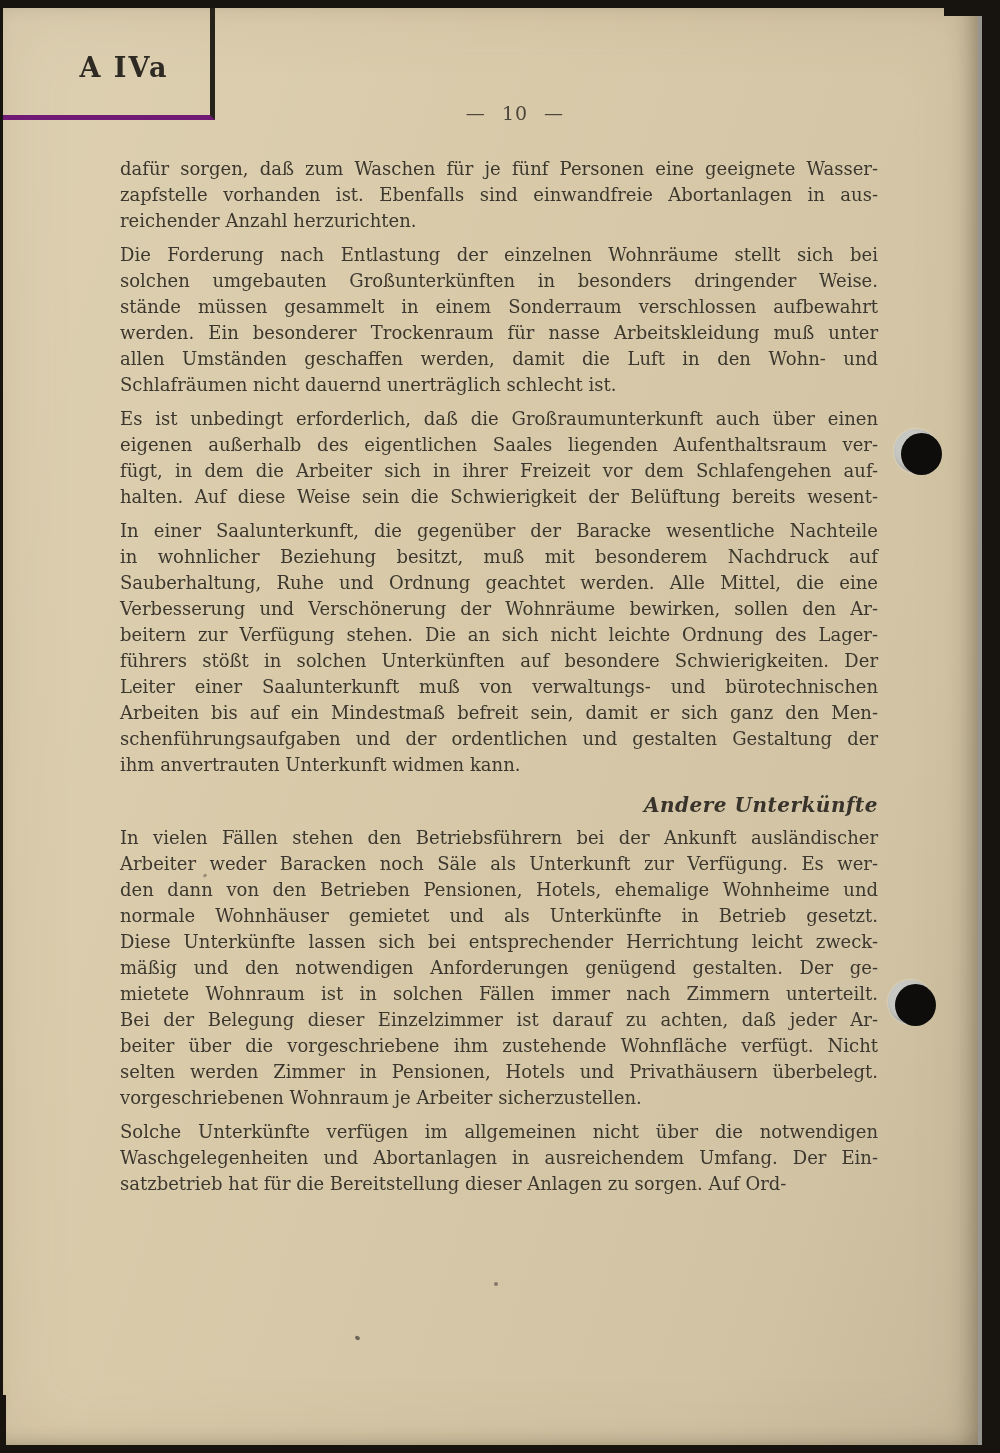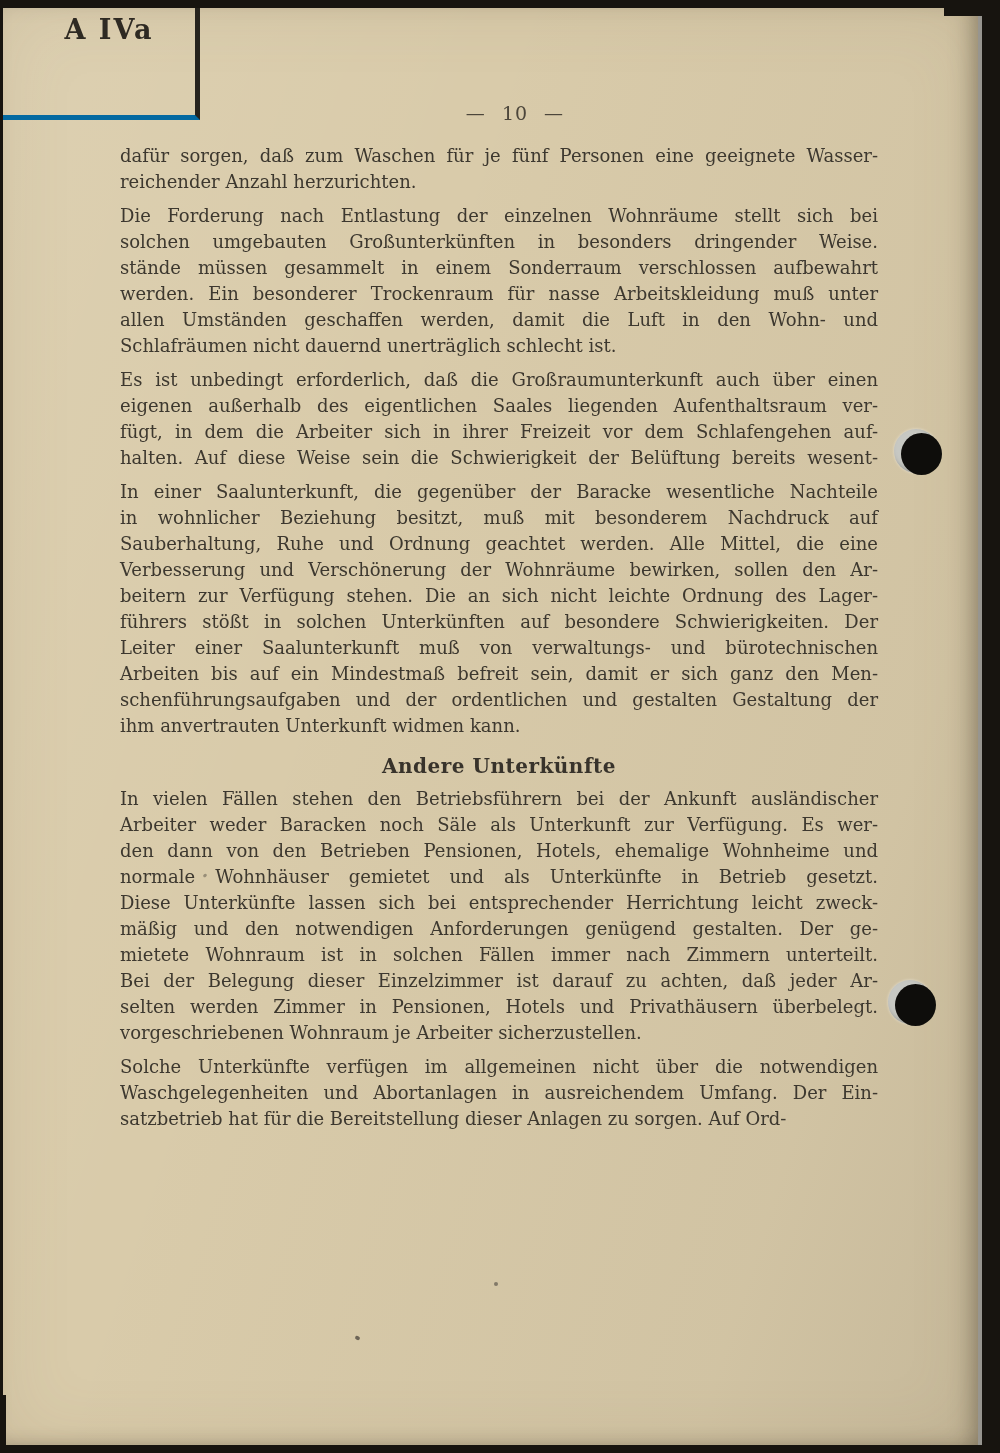--- a/index.html
+++ b/index.html
@@ -22,46 +22,46 @@
   }
   .page::before{
     content:"";position:absolute;inset:0;pointer-events:none;
     background:linear-gradient(108deg,rgba(255,252,240,.10) 0%,rgba(255,252,240,0) 35%,rgba(60,50,35,.05) 80%,rgba(60,50,35,.12) 100%);
   }
   
   .label-box{
     position:absolute;left:0;top:0;
     width:172px;height:107px;
     border-right:5px solid #26231d;
-    border-bottom:5px solid #0369a1;
-    display:flex;align-items:flex-start;justify-content:center;
-    padding-left:20px;box-sizing:content-box;
+    border-bottom:5px solid #701a75;
+    display:flex;align-items:center;justify-content:center;
+    padding-left:35px;box-sizing:content-box;
   }
   .label-box span{
     font-weight:bold;font-size:27px;letter-spacing:2px;
     color:#2e2a23;transform:translateY(6px);
   }
   
   .page-number{
     position:absolute;left:133px;top:94px;width:758px;
     text-align:center;font-size:19px;color:#4c463b;
     letter-spacing:1px;word-spacing:9px;
   }
   
   .text-column{
-    position:absolute;left:117px;top:135px;width:758px;
+    position:absolute;left:117px;top:148px;width:758px;
     font-size:18px;line-height:26px;color:#3d382f;
   }
   .para{margin:0 0 8px 0;}
   .line{min-height:26px;}
   .line.just{text-align:justify;text-align-last:justify;}
   .line.last{text-align:left;}
   .subhead{
-    text-align:center;font-weight:bold;font-size:20px;
-    margin:14px 0 7px 0;color:#38332b;letter-spacing:.5px;
+    text-align:right;font-weight:bold;font-size:20px;
+    margin:14px 0 7px 0;color:#38332b;letter-spacing:.5px;font-style:italic;
   }
   
   .hole{position:absolute;width:52px;height:52px;pointer-events:none;}
   .hole .shine{
     position:absolute;left:0;top:2px;width:44px;height:44px;border-radius:50%;
     background:#c7c8c3;
     box-shadow:0 0 3px rgba(255,255,255,.5), inset -3px -3px 5px #9a9b96;
   }
   .hole .pit{
     position:absolute;left:7px;top:6px;width:41px;height:42px;border-radius:50%;
@@ -84,20 +84,21 @@
 
   <div class="label-box">
     <span>A IVa</span>
   </div>
 
   <div class="page-number">— 10 —</div>
 
   <div class="text-column">
       <div class="para">
         <div class="line just">dafür sorgen, daß zum Waschen für je fünf Personen eine geeignete Wasser-</div>
+        <div class="line just">zapfstelle vorhanden ist. Ebenfalls sind einwandfreie Abortanlagen in aus-</div>
         <div class="line last">reichender Anzahl herzurichten.</div>
       </div>
       <div class="para">
         <div class="line just">Die Forderung nach Entlastung der einzelnen Wohnräume stellt sich bei</div>
         <div class="line just">solchen umgebauten Großunterkünften in besonders dringender Weise.</div>
         <div class="line just">stände müssen gesammelt in einem Sonderraum verschlossen aufbewahrt</div>
         <div class="line just">werden. Ein besonderer Trockenraum für nasse Arbeitskleidung muß unter</div>
         <div class="line just">allen Umständen geschaffen werden, damit die Luft in den Wohn- und</div>
         <div class="line last">Schlafräumen nicht dauernd unerträglich schlecht ist.</div>
       </div>
@@ -122,20 +123,21 @@
       <div class="subhead">Andere Unterkünfte</div>
       <div class="para">
         <div class="line just">In vielen Fällen stehen den Betriebsführern bei der Ankunft ausländischer</div>
         <div class="line just">Arbeiter weder Baracken noch Säle als Unterkunft zur Verfügung. Es wer-</div>
         <div class="line just">den dann von den Betrieben Pensionen, Hotels, ehemalige Wohnheime und</div>
         <div class="line just">normale Wohnhäuser gemietet und als Unterkünfte in Betrieb gesetzt.</div>
         <div class="line just">Diese Unterkünfte lassen sich bei entsprechender Herrichtung leicht zweck-</div>
         <div class="line just">mäßig und den notwendigen Anforderungen genügend gestalten. Der ge-</div>
         <div class="line just">mietete Wohnraum ist in solchen Fällen immer nach Zimmern unterteilt.</div>
         <div class="line just">Bei der Belegung dieser Einzelzimmer ist darauf zu achten, daß jeder Ar-</div>
+        <div class="line just">beiter über die vorgeschriebene ihm zustehende Wohnfläche verfügt. Nicht</div>
         <div class="line just">selten werden Zimmer in Pensionen, Hotels und Privathäusern überbelegt.</div>
         <div class="line last">vorgeschriebenen Wohnraum je Arbeiter sicherzustellen.</div>
       </div>
       <div class="para">
         <div class="line just">Solche Unterkünfte verfügen im allgemeinen nicht über die notwendigen</div>
         <div class="line just">Waschgelegenheiten und Abortanlagen in ausreichendem Umfang. Der Ein-</div>
         <div class="line last">satzbetrieb hat für die Bereitstellung dieser Anlagen zu sorgen. Auf Ord-</div>
       </div>
     </div>
 

